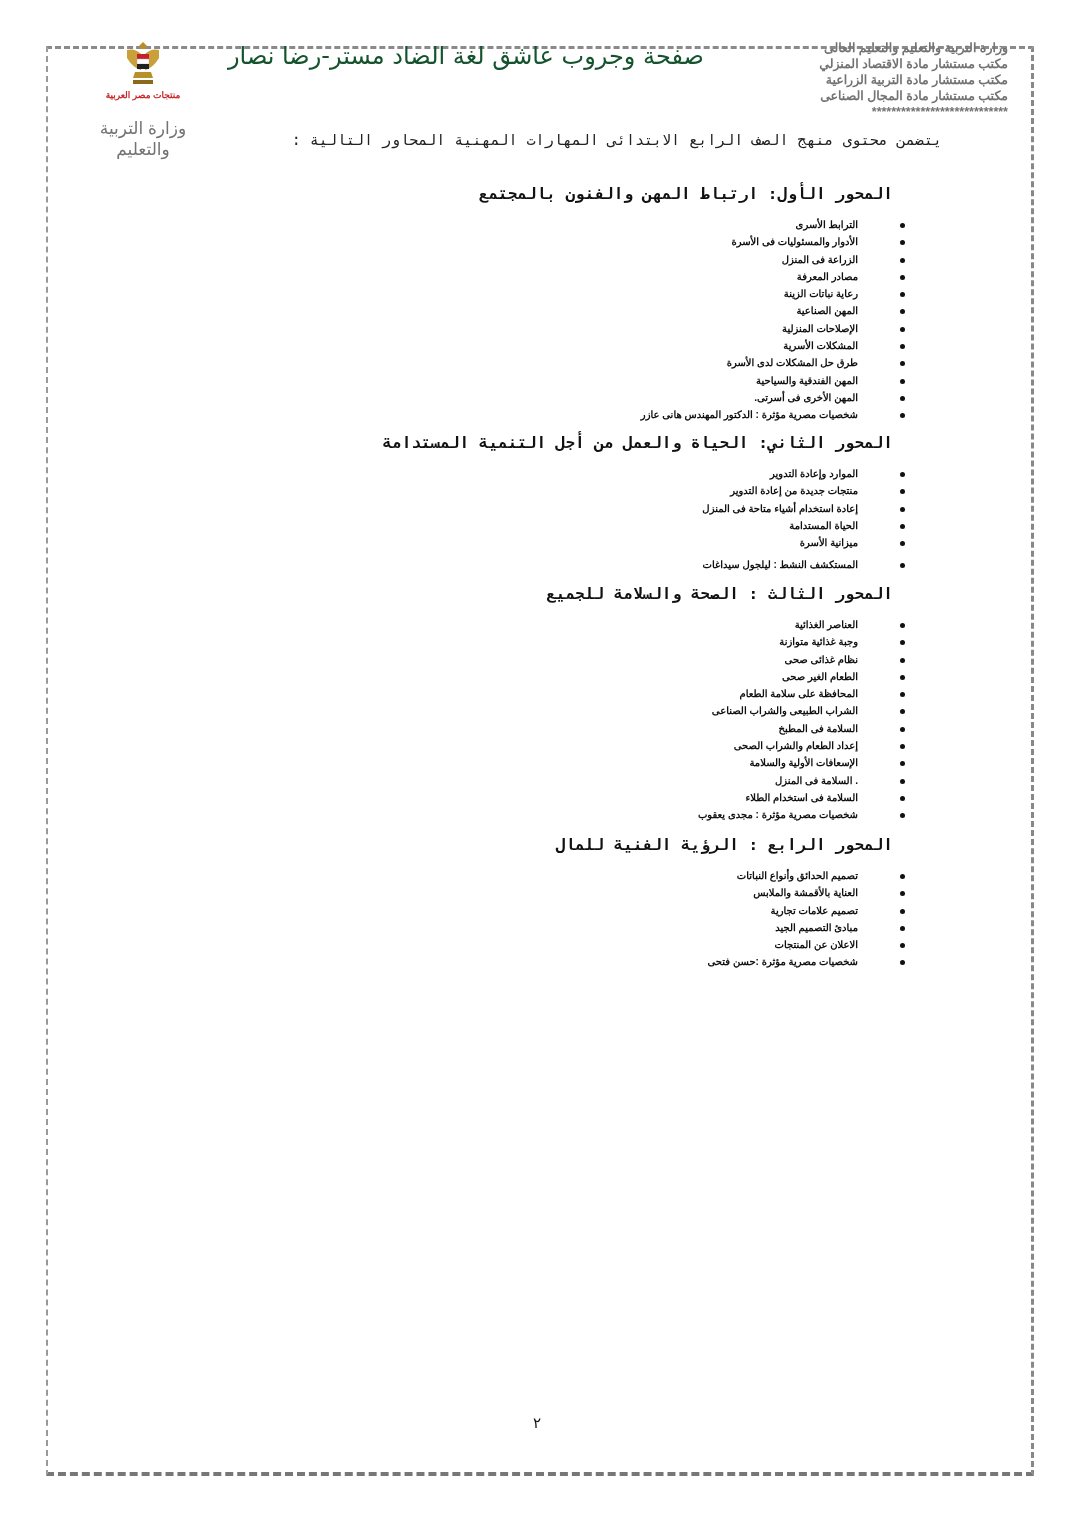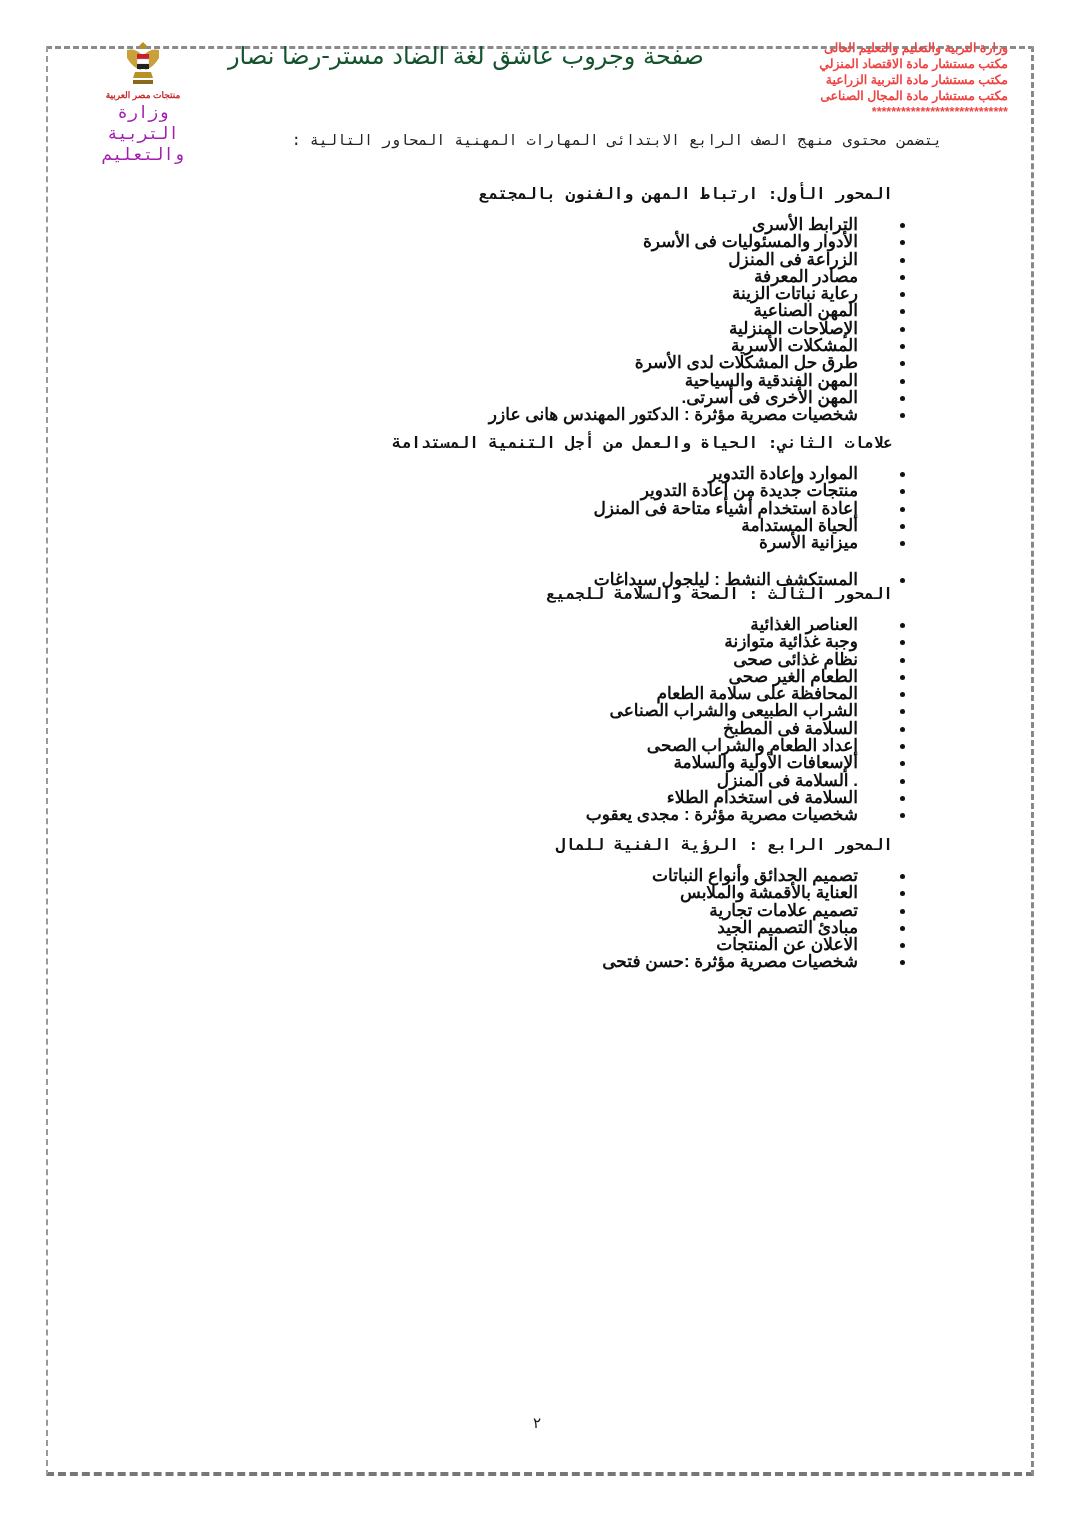--- a/index.html
+++ b/index.html
@@ -5,44 +5,44 @@
   html, body { margin: 0; padding: 0; background: #ffffff; }
   body { width: 1080px; height: 1527px; position: relative; overflow: hidden; font-family: "DejaVu Sans", sans-serif; color: #111; }
   .page-border {
     position: absolute; left: 46px; top: 46px; width: 988px; height: 1430px;
     border-top: 3px dashed #8a8a8a; border-bottom: 4px dashed #777;
     border-left: 2px dashed #999; border-right: 3px dashed #888;
     box-sizing: border-box;
   }
   .header-right {
     position: absolute; right: 72px; top: 40px; width: 220px; direction: rtl; text-align: right;
-    font-family: "Liberation Sans", sans-serif; font-weight: bold; font-size: 12.5px; line-height: 16px; color: #ef4444;
+    font-family: "Liberation Sans", sans-serif; font-weight: bold; font-size: 12.5px; line-height: 16px; color: #737373;
   }
   .header-right .stars { letter-spacing: 0px; }
   .banner {
     position: absolute; left: 228px; top: 36px; direction: rtl; white-space: nowrap;
     font-family: "DejaVu Sans", sans-serif; font-size: 24px; color: #14532d; line-height: 40px;
   }
   .logo { position: absolute; left: 88px; top: 40px; width: 110px; height: 104px; text-align: center; }
   .logo .eagle { width: 36px; height: 48px; margin: 0 auto; position: relative; }
   .logo .caption { color: #c82828; font-size: 9px; font-weight: bold; direction: rtl; margin-top: 2px; font-family: "Liberation Sans", sans-serif; }
-  .logo .calli { font-family: Liberation Mono, monospace; font-size: 17px; color: #a21caf; direction: rtl; margin-top: 2px; letter-spacing: -1px; }
+  .logo .calli { font-family: Liberation Sans, sans-serif; font-size: 17px; color: #737373; direction: rtl; margin-top: 18px; letter-spacing: -1px; }
   .intro {
     position: absolute; right: 138px; top: 131px; width: 710px; direction: rtl; text-align: right;
     font-family: "DejaVu Sans Mono", monospace; font-size: 15px; line-height: 19px; color: #222; letter-spacing: 1px;
   }
   .section { position: absolute; right: 175px; direction: rtl; text-align: right; }
   .section h2 {
     margin: 12px; font-family: "DejaVu Sans Mono", monospace; font-weight: bold; font-size: 16px; letter-spacing: 2px;
     line-height: 20px; color: #111;
   }
   .section ul { list-style: none; margin: 0; padding: 0; }
   .section li {
     position: relative; padding-right: 47px; font-family: "Liberation Sans", sans-serif; font-weight: bold;
-    font-size: 17px; line-height: 17.3px; color: #111; white-space: nowrap;
+    font-size: 10px; line-height: 17.3px; color: #111; white-space: nowrap;
   }
   .section li .bullet {
     position: absolute; right: 0px; top: 7px; width: 5px; height: 5px; border-radius: 50%; background: #111;
   }
   .sec1 { top: 172px; }
   .sec2 { top: 421px; }
   .sec3 { top: 572px; }
   .sec4 { top: 823px; }
   .page-number { position: absolute; left: 533px; top: 1414px; font-size: 15px; font-family: "DejaVu Sans", sans-serif; }
 </style>
@@ -92,28 +92,28 @@
     <li><span class="bullet"></span><span>الإصلاحات المنزلية</span></li>
     <li><span class="bullet"></span><span>المشكلات الأسرية</span></li>
     <li><span class="bullet"></span><span>طرق حل المشكلات لدى الأسرة</span></li>
     <li><span class="bullet"></span><span>المهن الفندقية والسياحية</span></li>
     <li><span class="bullet"></span><span>المهن الأخرى فى أسرتى.</span></li>
     <li><span class="bullet"></span><span>شخصيات مصرية مؤثرة : الدكتور المهندس هانى عازر</span></li>
   </ul>
 </div>
 
 <div class="section sec2">
-  <h2>علامات الثاني: الحياة والعمل من أجل التنمية المستدامة</h2>
+  <h2>المحور الثاني: الحياة والعمل من أجل التنمية المستدامة</h2>
   <ul>
     <li><span class="bullet"></span><span>الموارد وإعادة التدوير</span></li>
     <li><span class="bullet"></span><span>منتجات جديدة من إعادة التدوير</span></li>
     <li><span class="bullet"></span><span>إعادة استخدام أشياء متاحة فى المنزل</span></li>
     <li><span class="bullet"></span><span>الحياة المستدامة</span></li>
     <li><span class="bullet"></span><span>ميزانية الأسرة</span></li>
-    <li style="margin-top:20px"><span class="bullet"></span><span>المستكشف النشط : ليلجول سيداغات</span></li>
+    <li style="margin-top:5px"><span class="bullet"></span><span>المستكشف النشط : ليلجول سيداغات</span></li>
   </ul>
 </div>
 
 <div class="section sec3">
   <h2>المحور الثالث  : الصحة والسلامة للجميع</h2>
   <ul>
     <li><span class="bullet"></span><span>العناصر الغذائية</span></li>
     <li><span class="bullet"></span><span>وجبة غذائية متوازنة</span></li>
     <li><span class="bullet"></span><span>نظام غذائى صحى</span></li>
     <li><span class="bullet"></span><span>الطعام الغير صحى</span></li>

